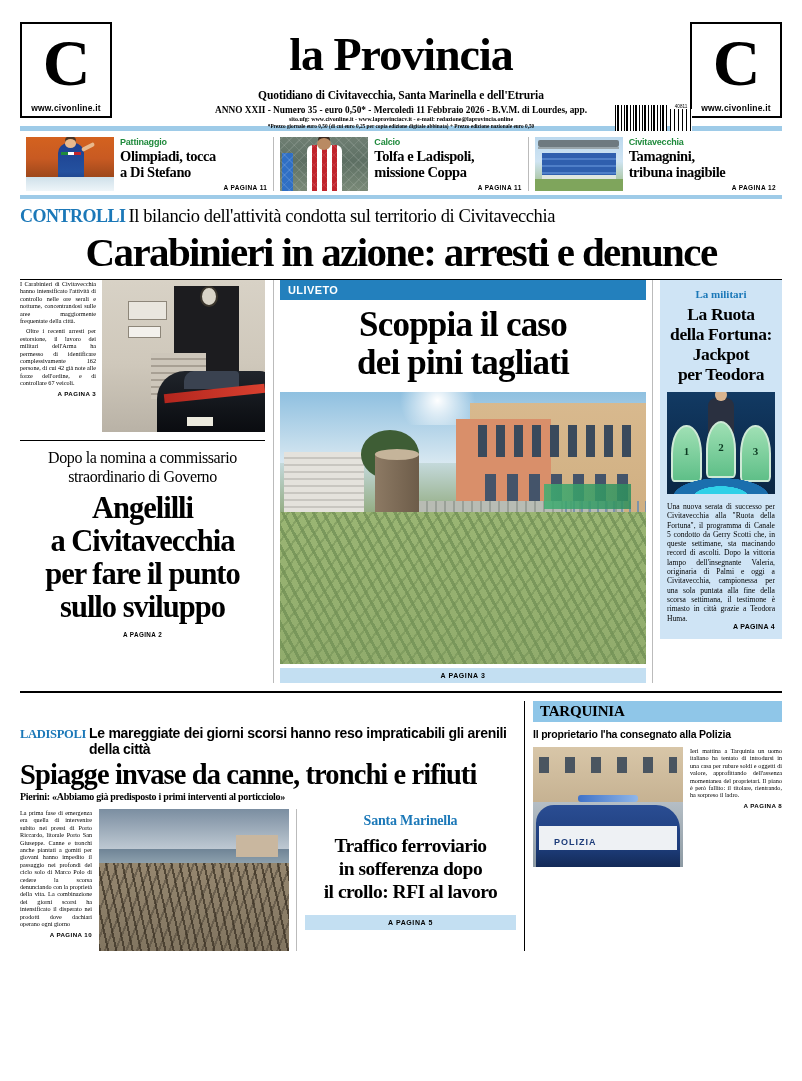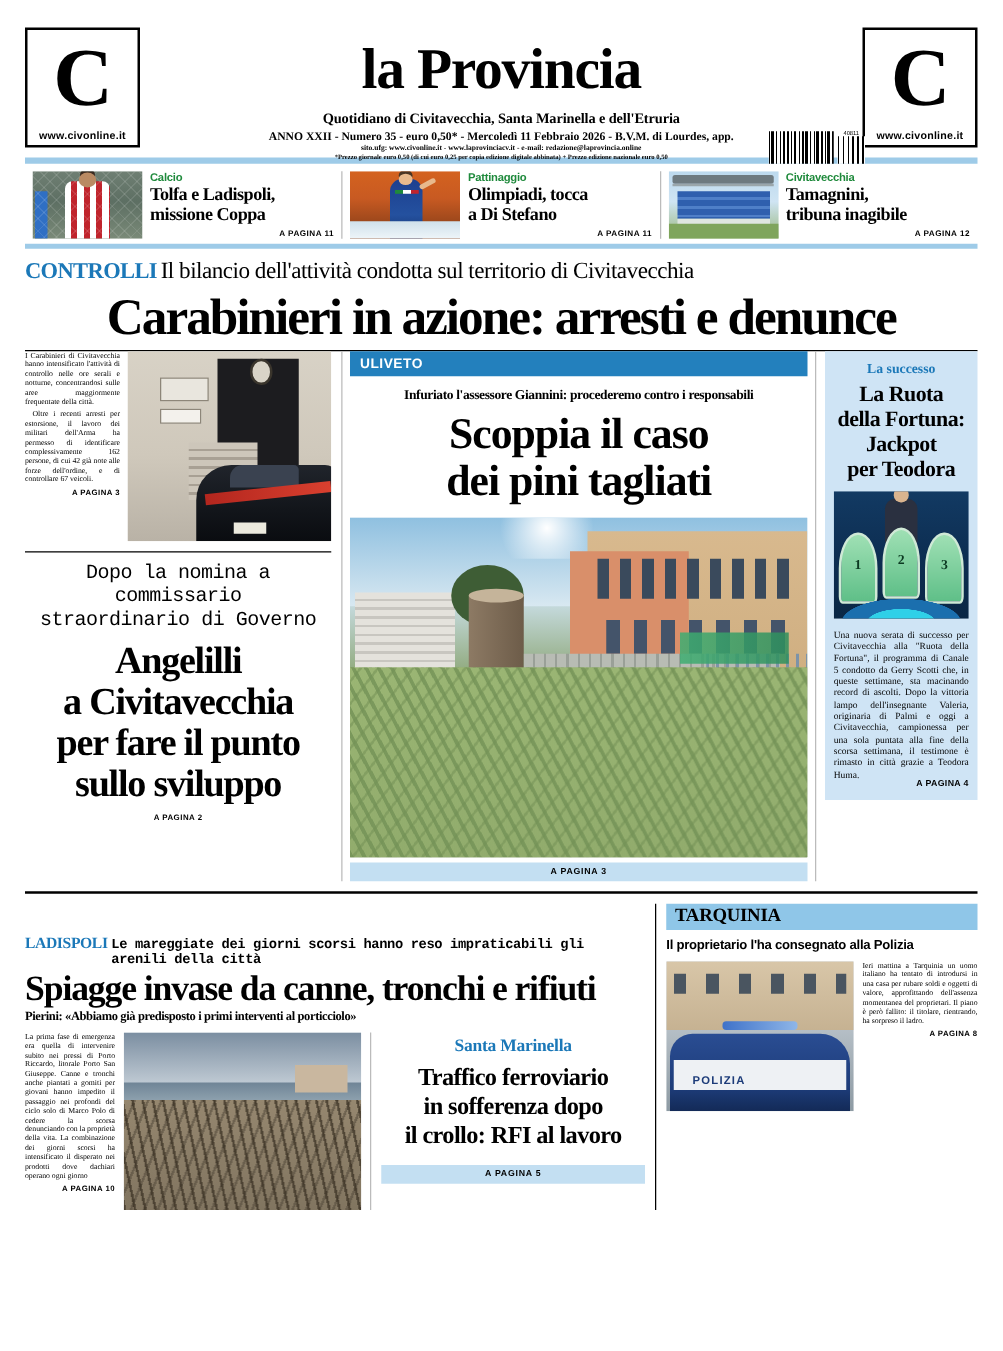--- a/index.html
+++ b/index.html
@@ -95,21 +95,21 @@
   }
   .bodytext p + p { text-indent: 6px; margin-top: 3px; }
   .page-ref {
     font-family: "Liberation Sans", sans-serif; font-weight: bold;
     font-size: 6.2px; text-align: right; letter-spacing: .4px; margin-top: 3px;
   }
   .lead-photo { flex: 1 1 auto; height: 152px; overflow: hidden; }
 
   
   .angelilli { border-top: 1px solid #000; margin-top: 8px; padding-top: 7px; text-align: center; }
-  .ang-sub { font-family: Liberation Mono, monospace; font-size: 16px; line-height: 19px; letter-spacing: -.4px; }
+  .ang-sub { font-family: Liberation Serif, serif; font-size: 16px; line-height: 19px; letter-spacing: -.4px; }
   .ang-head {
     font-family: "Liberation Serif", serif; font-weight: bold;
     font-size: 30.5px; line-height: 33px; letter-spacing: -1px; margin-top: 6px;
   }
   .ang-page { font-family: "Liberation Sans", sans-serif; font-weight: bold; font-size: 6.3px; margin-top: 7px; letter-spacing: .4px; }
 
   
   .uliveto-tag {
     background: #2380bd; color: #fff; font-family: "Liberation Sans", sans-serif;
     font-weight: bold; font-size: 11px; padding: 4px 8px; letter-spacing: .4px;
@@ -145,21 +145,21 @@
   }
   .puntata-page { font-family: "Liberation Sans", sans-serif; font-weight: bold; font-size: 7px; text-align: right; letter-spacing: .3px; }
 
   
   .bottom-wrap { display: flex; margin-top: 8px; }
   .bottom-left { flex: 1 1 auto; padding-right: 8px; margin-top: 24px; }
   .bottom-right { width: 258px; flex: 0 0 258px; padding-left: 8px; border-left: 1px solid #000; }
 
   .lad-kicker-row { display: flex; align-items: baseline; gap: 3px; }
   .lad-kicker { font-family: "Liberation Serif", serif; font-weight: bold; font-size: 12.5px; color: #1b78b8; letter-spacing: -.3px; }
-  .lad-sub { font-family: Liberation Mono, monospace; font-weight: bold; font-size: 11px; letter-spacing: -.3px; }
+  .lad-sub { font-family: Liberation Sans, sans-serif; font-weight: bold; font-size: 14px; letter-spacing: -.3px; }
   .lad-head {
     font-family: "Liberation Serif", serif; font-weight: bold; font-size: 28.5px;
     letter-spacing: -.9px; margin-top: 2px; line-height: 31px;
   }
   .lad-quote { font-family: "Liberation Serif", serif; font-weight: bold; font-size: 10px; letter-spacing: -.3px; margin-top: 1px; }
 
   .lad-grid { display: flex; gap: 7px; margin-top: 7px; }
   .lad-col-text { width: 72px; flex: 0 0 72px; }
   .lad-photo { width: 190px; flex: 0 0 190px; height: 142px; overflow: hidden; }
   .sm-block { flex: 1 1 auto; padding-left: 8px; border-left: 1px solid #bbb; text-align: center; }
@@ -332,45 +332,45 @@
       <div class="logo-url">www.civonline.it</div>
     </div>
   </div>
 
   <div class="rule-blue"></div>
 
   <div class="teasers">
 
     <div class="teaser">
       <div class="teaser-photo">
+        <div class="ph ph-skate">
+            <div class="skate-ice"></div>
+            <div class="skate-arm"></div>
+            <div class="skate-flag"></div>
+          </div>
+      </div>
+      <div class="teaser-text">
+        <div class="teaser-kicker">Pattinaggio</div>
+        <div class="teaser-title" style="white-space:pre-line">Olimpiadi, tocca
+a Di Stefano</div>
+        <div class="teaser-page">A PAGINA 11</div>
+      </div>
+    </div>
+
+    <div class="teaser">
+      <div class="teaser-photo">
         <div class="ph ph-soccer">
             <div class="soccer-blue"></div>
             <div class="soccer-fence"></div>
           </div>
       </div>
       <div class="teaser-text">
         <div class="teaser-kicker">Calcio</div>
         <div class="teaser-title" style="white-space:pre-line">Tolfa e Ladispoli,
 missione Coppa</div>
-        <div class="teaser-page">A PAGINA 11</div>
-      </div>
-    </div>
-
-    <div class="teaser">
-      <div class="teaser-photo">
-        <div class="ph ph-skate">
-            <div class="skate-ice"></div>
-            <div class="skate-arm"></div>
-            <div class="skate-flag"></div>
-          </div>
-      </div>
-      <div class="teaser-text">
-        <div class="teaser-kicker">Pattinaggio</div>
-        <div class="teaser-title" style="white-space:pre-line">Olimpiadi, tocca
-a Di Stefano</div>
         <div class="teaser-page">A PAGINA 11</div>
       </div>
     </div>
 
     <div class="teaser">
       <div class="teaser-photo">
         <div class="ph ph-stand">
           <div class="stand-roof"></div>
             <div class="stand-roof2"></div>
           <div class="stand-seats"></div>
@@ -429,21 +429,20 @@
         <div class="ang-head" style="white-space:pre-line">Angelilli
 a Civitavecchia
 per fare il punto
 sullo sviluppo</div>
         <div class="ang-page">A PAGINA 2</div>
       </div>
     </div>
 
     <div class="col-mid">
       <div class="uliveto-tag">ULIVETO</div>
-      <div class="uliveto-sub">Infuriato l'assessore Giannini: procederemo contro i responsabili</div>
       <div class="uliveto-head" style="white-space:pre-line">Scoppia il caso
 dei pini tagliati</div>
       <div class="uliveto-photo">
         <div class="ph ph-pines">
           <div class="pine-sky"></div>
             <div class="pine-sun"></div>
           <div class="pine-bldg"></div>
             <div class="pine-bldg2"></div>
           <div class="pine-wins"></div>
             <div class="pine-wins2"></div>
@@ -455,21 +454,21 @@
             <div class="pine-rail"></div>
             <div class="pine-graffiti"></div>
           <div class="pine-debris"></div>
         </div>
       </div>
       <div class="photo-caption-bar">A PAGINA 3</div>
     </div>
 
     <div class="col-right">
       <div class="puntata">
-        <div class="puntata-kicker">La successo</div>
+        <div class="puntata-kicker">La militari</div>
         <div class="puntata-head" style="white-space:pre-line">La Ruota
 della Fortuna:
 Jackpot
 per Teodora</div>
         <div class="puntata-photo">
           <div class="ph ph-wheel">
             <div class="wheel-host"></div>
             <div class="wheel-pod p1">
                 <div class="wheel-num">1</div>
               </div>

